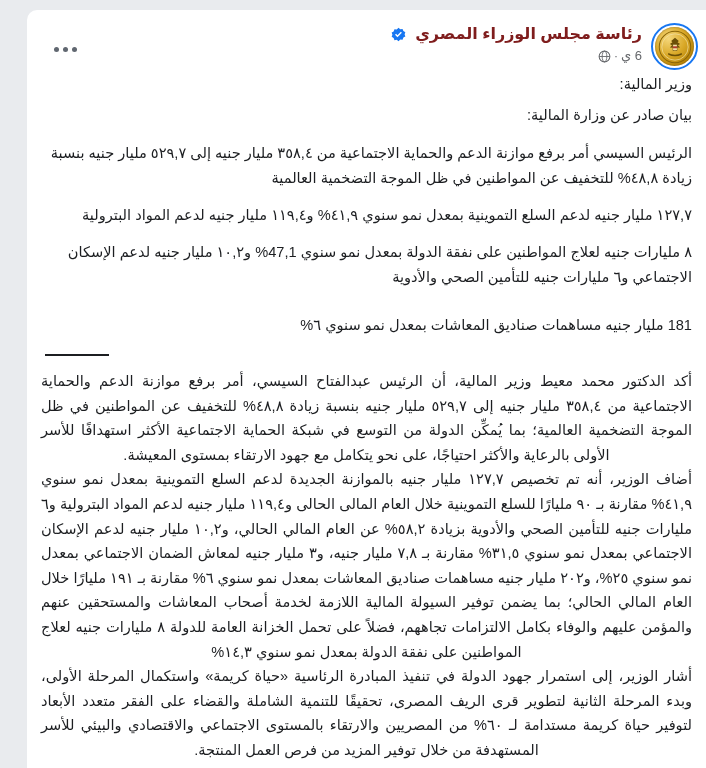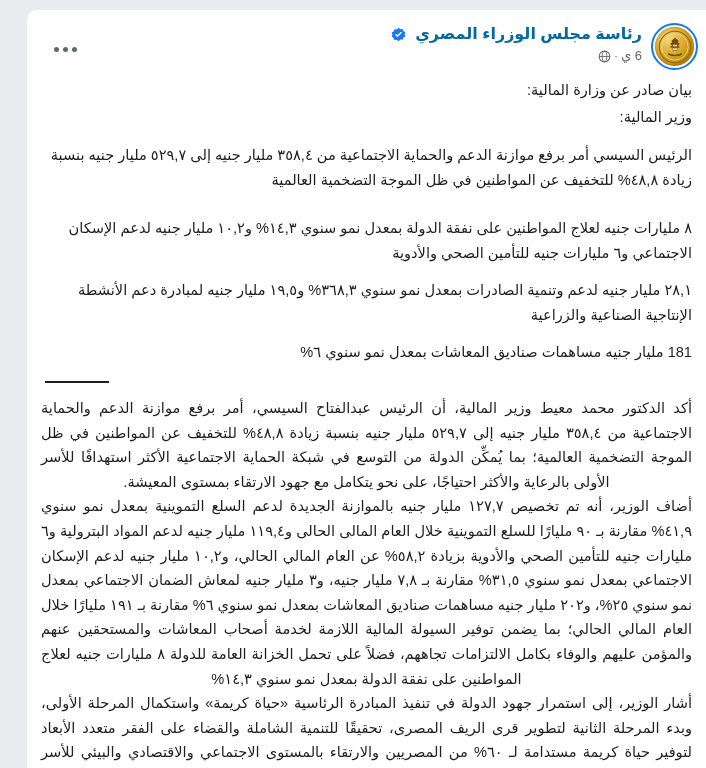--- a/index.html
+++ b/index.html
@@ -43,21 +43,21 @@
   #avatar .emblem svg { display:block; }
   #name-block {
     position: absolute;
     right: 64px; top: 14px;
     text-align: right;
     direction: rtl;
   }
   #page-name {
     font-size: 16px;
     font-weight: bold;
-    color: #0369a1;
+    color: #7f1d1d;
     line-height: 20px;
     display: inline-block;
     vertical-align: middle;
   }
   #verified-badge {
     display: inline-block;
     vertical-align: middle;
     margin-right: 5px;
     width: 15px; height: 15px;
   }
@@ -171,31 +171,31 @@
 
     <div id="more-menu">
       <span></span>
       <span></span>
       <span></span>
     </div>
   </div>
 
   <div id="post-body">
 
+    <div class="lead-line">وزير المالية:</div>
     <div class="lead-line first">بيان صادر عن وزارة المالية:</div>
-    <div class="lead-line">وزير المالية:</div>
     <div class="spacer-sm"></div>
 
     <div class="bullets">
       <div class="bullet-line">الرئيس السيسي أمر برفع موازنة الدعم والحماية الاجتماعية من ٣٥٨,٤ مليار جنيه إلى ٥٢٩,٧ مليار جنيه بنسبة زيادة ٤٨,٨% للتخفيف عن المواطنين في ظل الموجة التضخمية العالمية</div>
       <div class="spacer-sm"></div>
-      <div class="spacer-sm"></div>
-      <div class="bullet-line">٨ مليارات جنيه لعلاج المواطنين على نفقة الدولة بمعدل نمو سنوي ١٤,٣% و١٠,٢ مليار جنيه لدعم الإسكان الاجتماعي و٦ مليارات جنيه للتأمين الصحي والأدوية</div>
-      <div class="spacer-sm"></div>
-      <div class="bullet-line">٢٨,١ مليار جنيه لدعم وتنمية الصادرات بمعدل نمو سنوي ٣٦٨,٣% و١٩,٥ مليار جنيه لمبادرة دعم الأنشطة الإنتاجية الصناعية والزراعية</div>
+      <div class="bullet-line">١٢٧,٧ مليار جنيه لدعم السلع التموينية بمعدل نمو سنوي ٤١,٩% و١١٩,٤ مليار جنيه لدعم المواد البترولية</div>
+      <div class="spacer-sm"></div>
+      <div class="bullet-line">٨ مليارات جنيه لعلاج المواطنين على نفقة الدولة بمعدل نمو سنوي 47,1% و١٠,٢ مليار جنيه لدعم الإسكان الاجتماعي و٦ مليارات جنيه للتأمين الصحي والأدوية</div>
+      <div class="spacer-sm"></div>
       <div class="spacer-sm"></div>
       <div class="bullet-line">181 مليار جنيه مساهمات صناديق المعاشات بمعدل نمو سنوي ٦%</div>
     </div>
 
     <div id="divider">
       <span class="rule"></span>
     </div>
 
     <div class="para-block">
       <div class="para justified">أكد الدكتور محمد معيط وزير المالية، أن الرئيس عبدالفتاح السيسي، أمر برفع موازنة الدعم والحماية الاجتماعية من ٣٥٨,٤ مليار جنيه إلى ٥٢٩,٧ مليار جنيه بنسبة زيادة ٤٨,٨% للتخفيف عن المواطنين في ظل الموجة التضخمية العالمية؛ بما يُمكِّن الدولة من التوسع في شبكة الحماية الاجتماعية الأكثر استهدافًا للأسر الأولى بالرعاية والأكثر احتياجًا، على نحو يتكامل مع جهود الارتقاء بمستوى المعيشة.</div>

